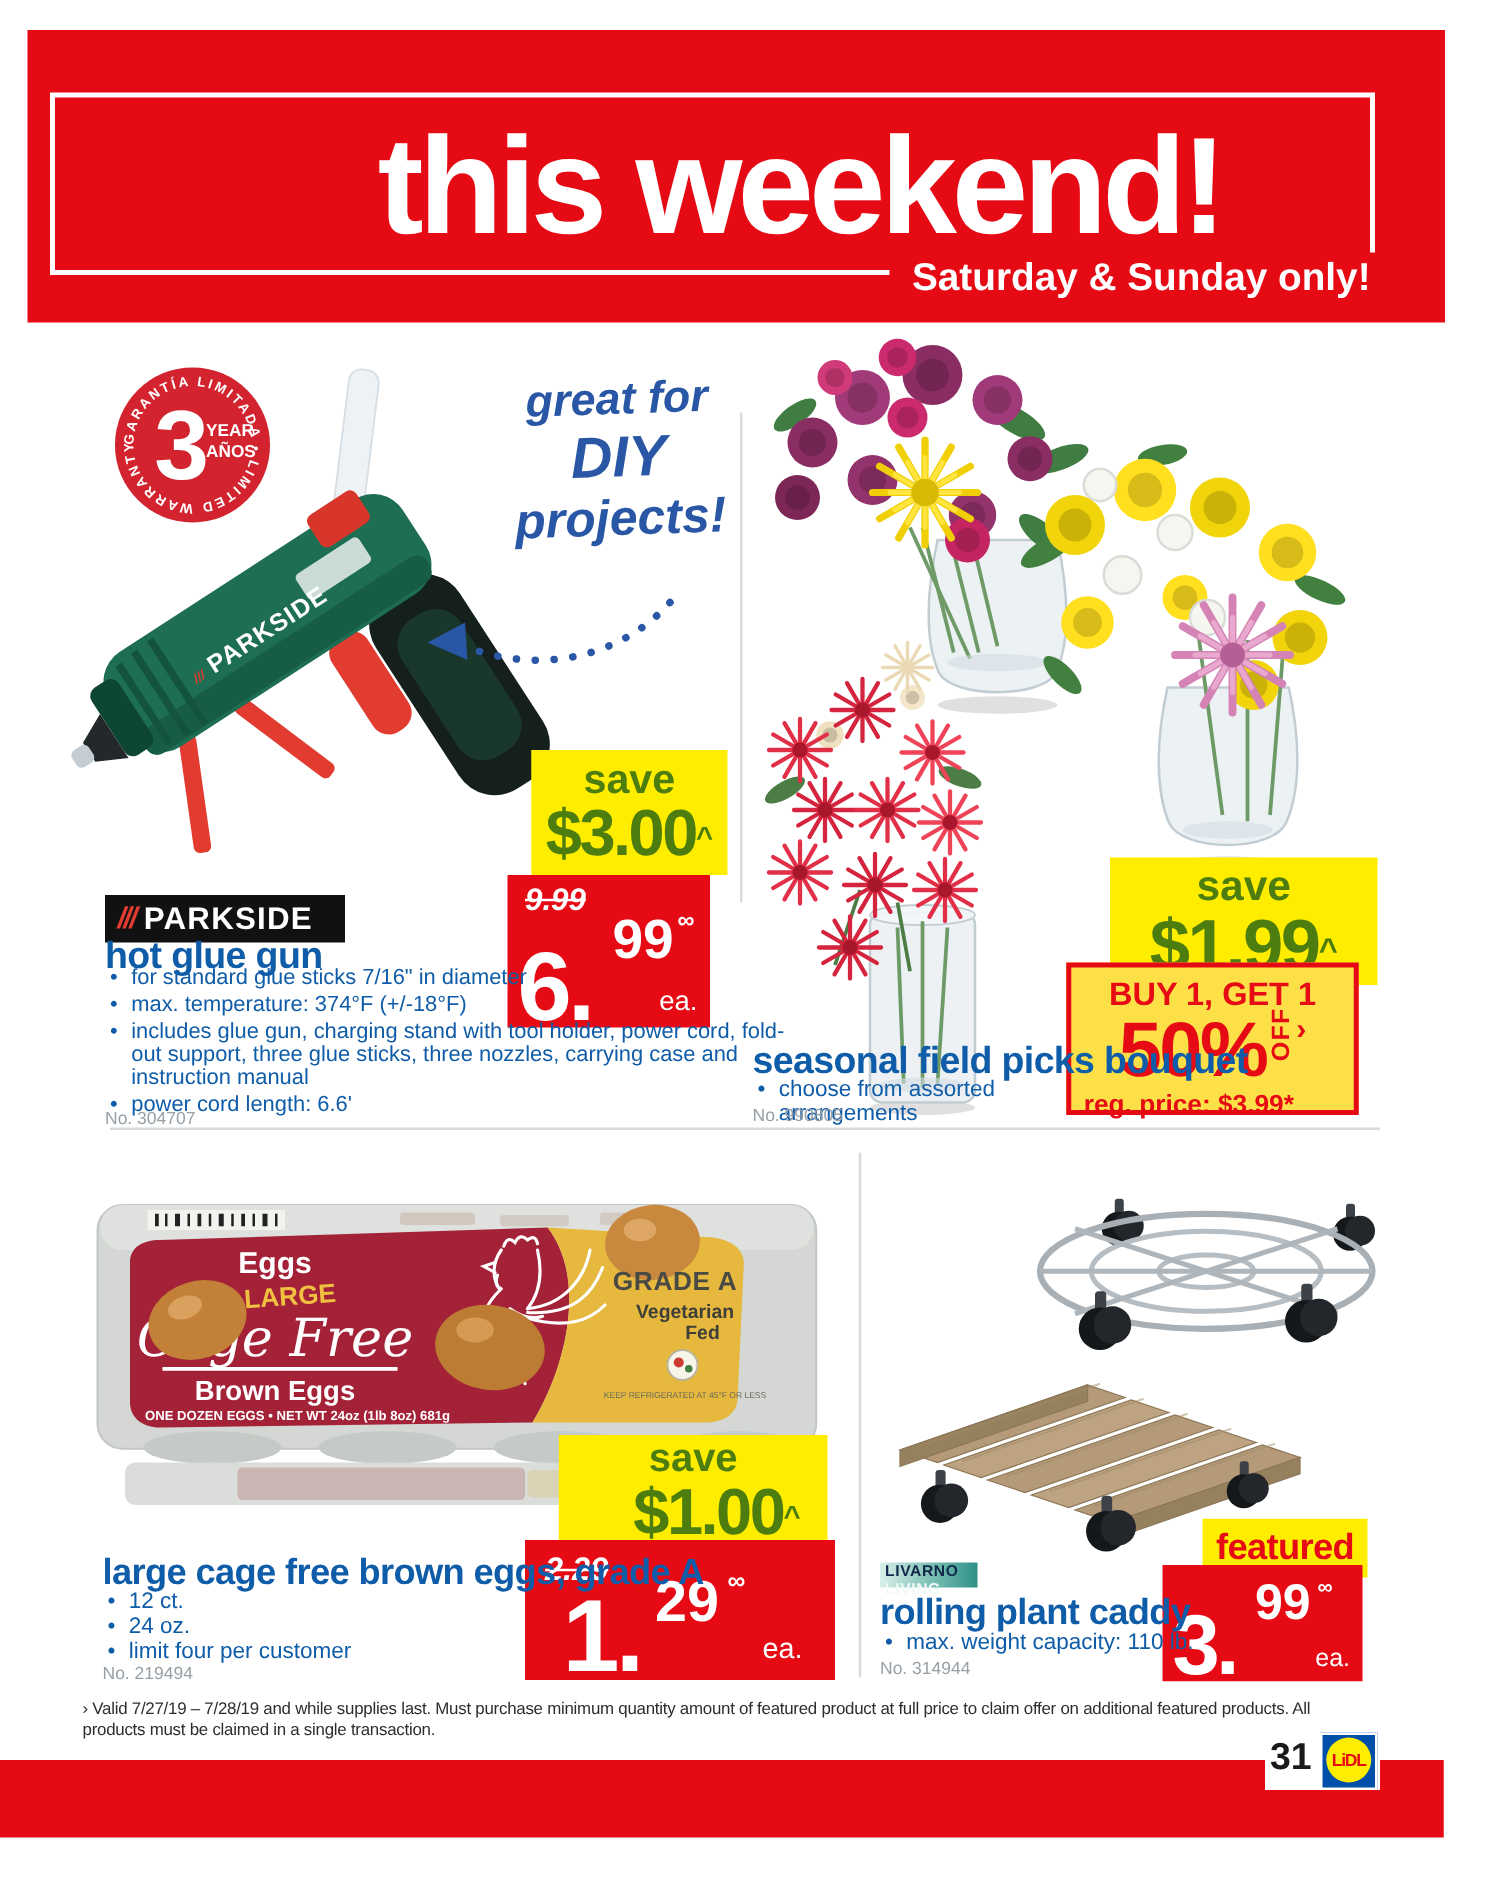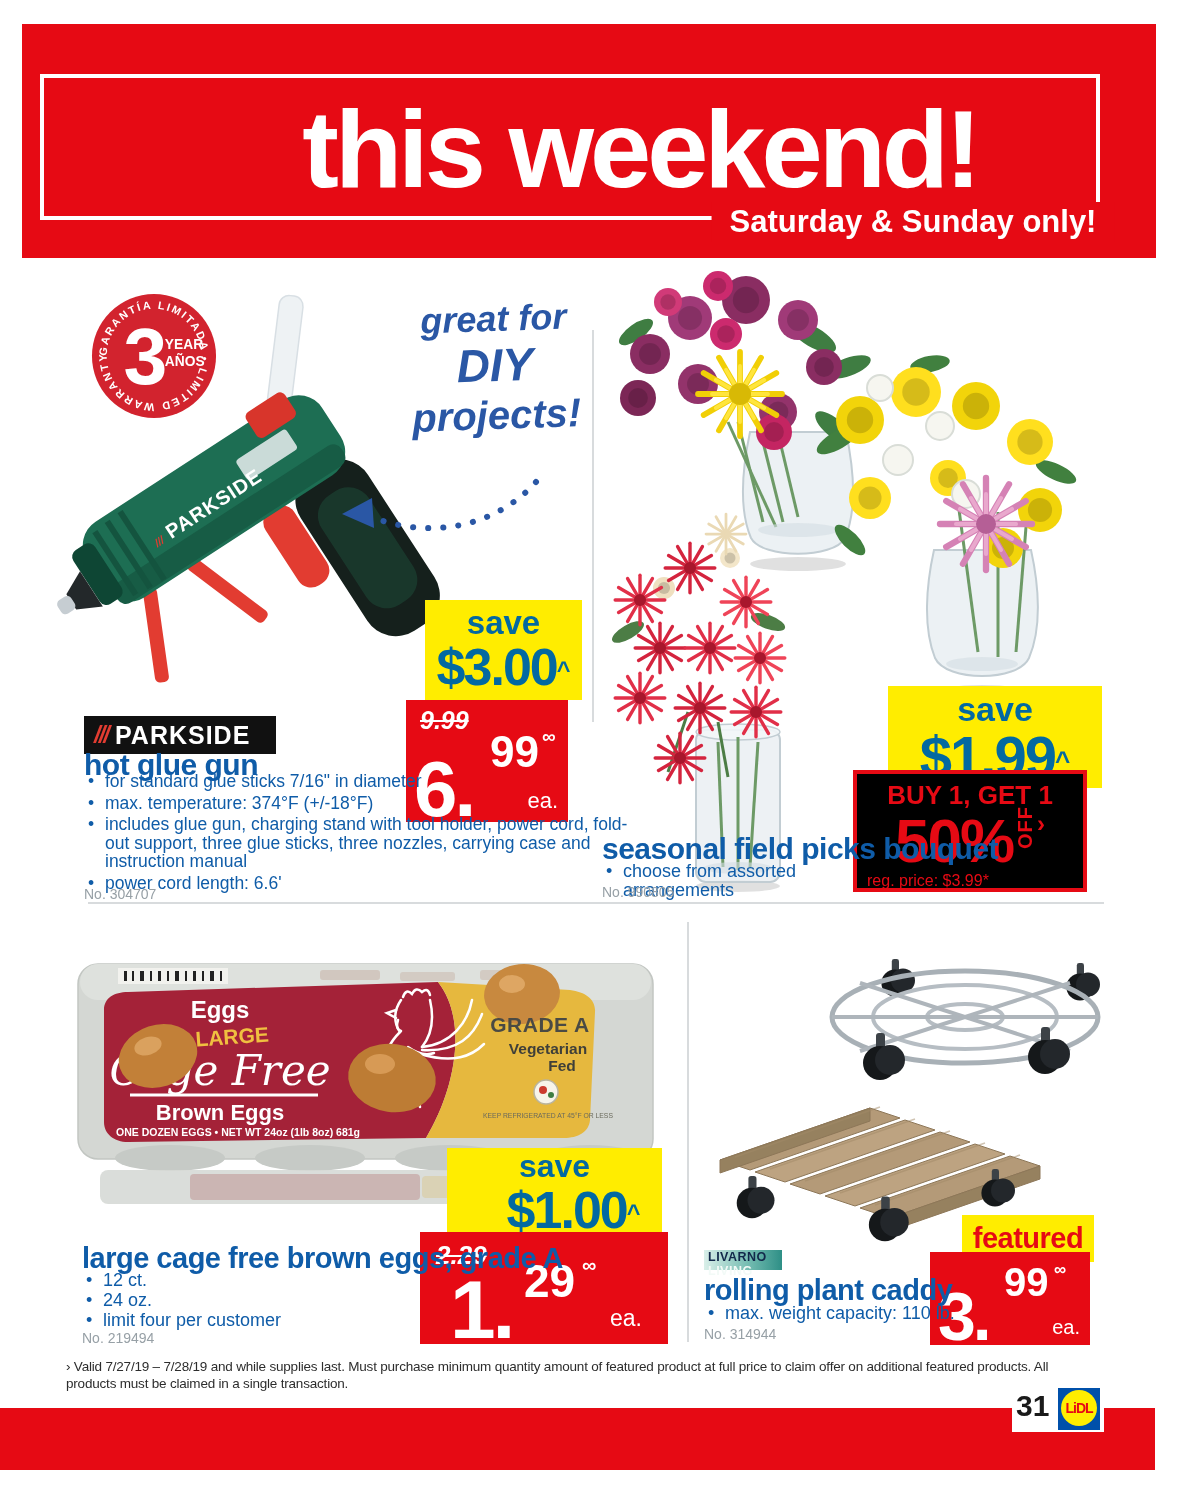--- a/index.html
+++ b/index.html
@@ -17,38 +17,38 @@
            padding:2px 18px;color:#fff;font-size:31px;font-weight:700;white-space:nowrap;}
   
   .vline,.hline{position:absolute;background:#d8dbdd;}
   
   .ptitle{position:absolute;color:var(--blue);font-weight:700;font-size:30px;letter-spacing:-0.5px;white-space:nowrap;}
   .plist{position:absolute;margin:0;padding:0;list-style:none;color:var(--blue);}
   .plist li{position:relative;padding-left:21px;margin-bottom:3px;}
   .plist li::before{content:"•";position:absolute;left:4px;top:0;color:var(--blue);}
   .itemno{position:absolute;color:var(--gray);font-size:14px;}
   
-  .save-box{position:absolute;background:var(--yellow);color:#0369a1;text-align:center;}
+  .save-box{position:absolute;background:var(--yellow);color:#4d7c0f;text-align:center;}
   .save-word{display:block;font-weight:700;font-size:33px;line-height:1.05;margin-top:6px;}
   .save-amt{display:block;font-weight:700;letter-spacing:-2px;line-height:1.0;}
   .save-amt sup{font-size:45%;vertical-align:28%;font-weight:700;letter-spacing:0;}
   .price-box{position:absolute;background:var(--red);color:#fff;}
   .p-old{position:absolute;font-style:italic;font-weight:700;text-decoration:line-through;}
   .p-main{position:absolute;font-weight:700;line-height:.78;letter-spacing:-3px;}
   .p-cents{position:absolute;font-weight:700;line-height:1;}
   .p-suffix{position:absolute;font-weight:700;}
   .p-unit{position:absolute;}
   
-  .bogo{position:absolute;background:#000000;border:4px solid var(--red);box-sizing:border-box;color:var(--red);text-align:center;padding-top:6px;}
+  .bogo{position:absolute;background:#fde047;border:4px solid var(--red);box-sizing:border-box;color:var(--red);text-align:center;padding-top:6px;}
   .bogo-l1{font-weight:700;font-size:26px;letter-spacing:0;}
   .bogo-row{line-height:.9;margin-top:2px;white-space:nowrap;}
   .bogo-pct{font-weight:700;font-size:62px;letter-spacing:-2px;}
   .bogo-off{display:inline-block;transform:rotate(-90deg) translate(4px,0);font-size:20px;font-weight:700;width:24px;vertical-align:14px;letter-spacing:1px;}
   .bogo-mk{font-size:24px;font-weight:700;vertical-align:30px;}
-  .bogo-reg{text-align:left;font-weight:400;font-size:16px;padding-left:10px;margin-top:3px;}
+  .bogo-reg{text-align:left;font-weight:700;font-size:21px;padding-left:10px;margin-top:3px;}
   .featured{position:absolute;background:var(--yellow);color:var(--red);font-weight:700;font-size:29px;letter-spacing:-0.5px;
             display:flex;align-items:center;justify-content:center;}
   
   .parkside{position:absolute;background:#111;color:#fff;display:flex;align-items:center;padding:0 10px;box-sizing:border-box;}
   .pk-sl{color:#e23c31;font-weight:700;font-style:italic;font-size:24px;margin-right:7px;letter-spacing:-2px;}
   .pk-tx{font-weight:700;font-size:25px;letter-spacing:1px;}
   .livarno{position:absolute;background:linear-gradient(90deg,#d9efe9,#6fb9ae 60%,#2e8f86);display:flex;align-items:flex-start;padding:0 4px;box-sizing:border-box;flex-direction:column;}
   .lv-1{font-weight:700;font-size:12.5px;color:#12284a;letter-spacing:.5px;}
   .lv-2{font-weight:700;font-size:12.5px;color:#f2faf7;letter-spacing:.5px;}
   

